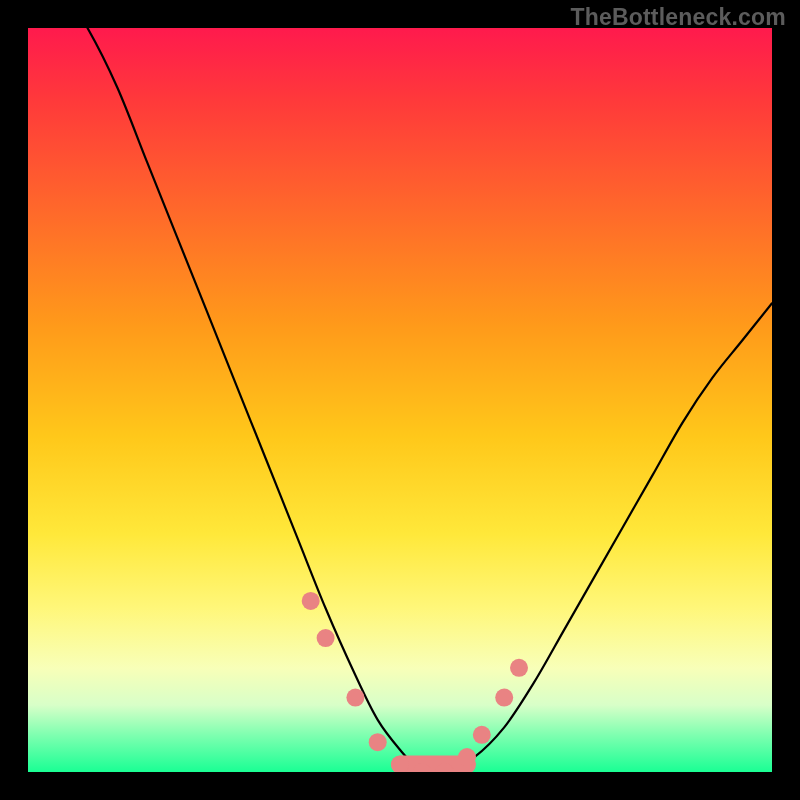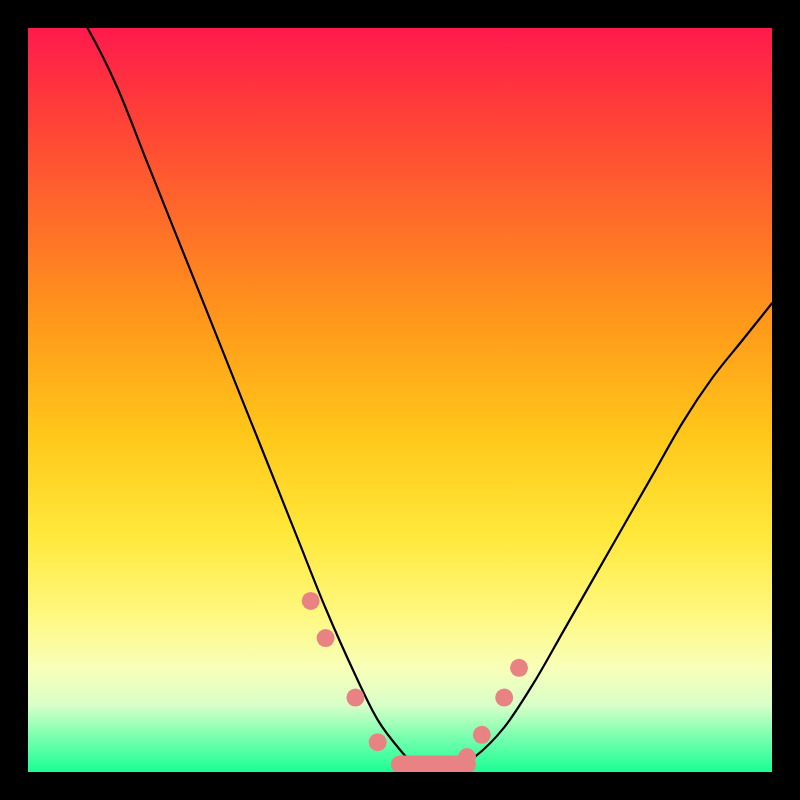--- a/index.html
+++ b/index.html
@@ -71,13 +71,14 @@
             <rect x="385.3" y="735.0" width="18" height="18" rx="9" fill="#e98383"></rect>
             <rect x="407.6" y="735.0" width="18" height="18" rx="9" fill="#e98383"></rect>
             <rect x="430.0" y="720.1" width="18" height="18" rx="9" fill="#e98383"></rect>
             <rect x="444.8" y="697.8" width="18" height="18" rx="9" fill="#e98383"></rect>
             <rect x="467.2" y="660.6" width="18" height="18" rx="9" fill="#e98383"></rect>
             <rect x="482.0" y="630.8" width="18" height="18" rx="9" fill="#e98383"></rect>
           </g>
       </svg>
     </div>
   </div>
+  <div class="attribution">TheBottleneck.com</div>
 </div>
 
 </body></html>

